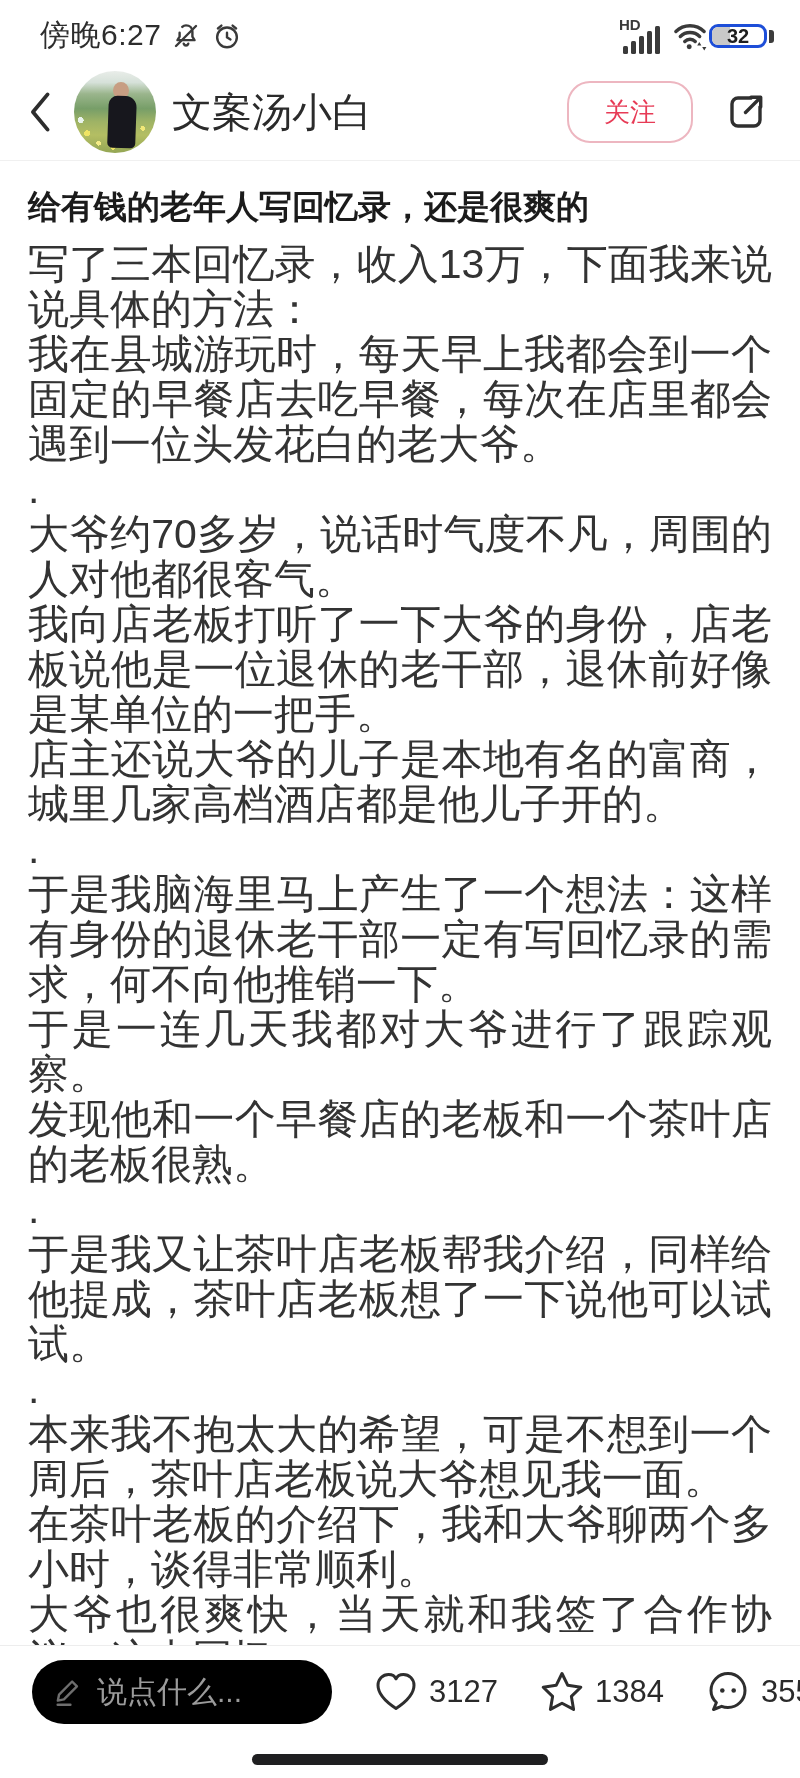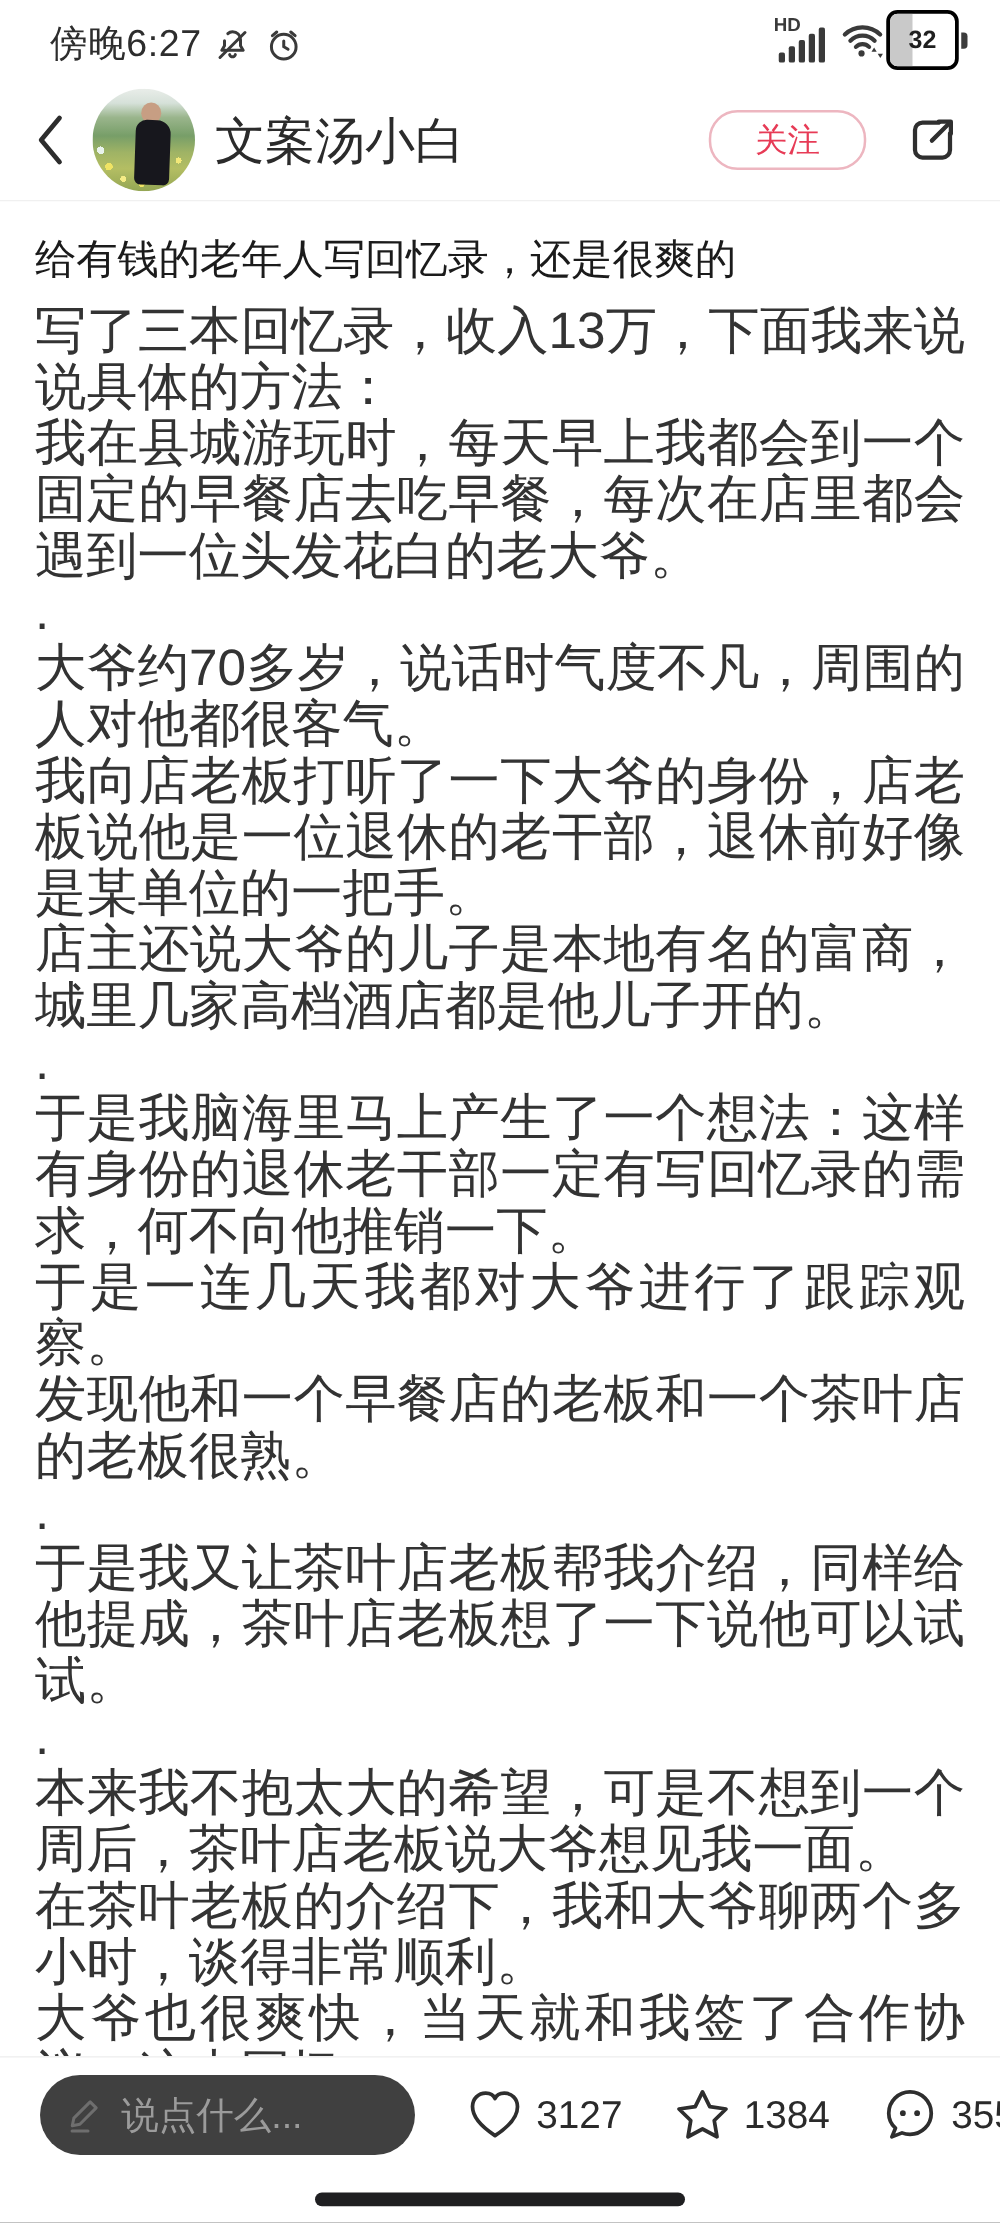--- a/index.html
+++ b/index.html
@@ -23,22 +23,22 @@
   .signal .hd { position: absolute; top: 0; left: 0; font-size: 15px; font-weight: 700; color: #3a3a3a; }
   .signal .bars { position: absolute; bottom: 2px; left: 4px; display: flex; align-items: flex-end; gap: 3px; }
   .signal .bars i { display: block; width: 5px; background: #3a3a3a; border-radius: 1.5px; }
   .signal .bars i:nth-child(1){height:8px}
   .signal .bars i:nth-child(2){height:13px}
   .signal .bars i:nth-child(3){height:18px}
   .signal .bars i:nth-child(4){height:23px}
   .signal .bars i:nth-child(5){height:28px}
   .battery { display:flex; align-items:center; }
   .batt-body {
-    position: relative; width: 58px; height: 48px;
-    border: 3px solid #000000; border-radius: 9px; background:#fff; overflow:hidden;
+    position: relative; width: 58px; height: 24px;
+    border: 3px solid #1d4ed8; border-radius: 9px; background:#fff; overflow:hidden;
   }
   .batt-fill { position:absolute; left:0; top:0; bottom:0; width:34%; background:#c9c9c9; }
   .batt-num {
     position:absolute; inset:0; display:flex; align-items:center; justify-content:center;
     font-size:20px; font-weight:600; color:#1f1f1f;
   }
   .batt-nub { width:5px; height:13px; background:#3c3c3c; border-radius:0 3px 3px 0; margin-left:2px; }
 
   
   .header {
@@ -61,49 +61,49 @@
   .avatar::before {
     content:""; position:absolute; left:47%; top:13%; width:16px; height:17px;
     border-radius:50%; background:#c79e83;
   }
   .avatar::after {
     content:""; position:absolute; left:41%; top:31%; width:28px; height:52px;
     background:#17171d; border-radius:9px 11px 5px 5px; transform: rotate(2deg);
   }
   .username { margin-left: 16px; font-size: 40px; font-weight: 500; color: #2b2b2b; }
   .follow-btn {
-    margin-left: auto; width: 126px; height: 48px; border-radius: 23px;
+    margin-left: auto; width: 126px; height: 62px; border-radius: 23px;
     border: 2px solid #edb6c0; background: #ffffff; color: #e73b56;
     font-size: 26px; font-family: inherit; display:flex; align-items:center; justify-content:center;
     cursor: pointer; flex: 0 0 auto;
   }
   .share { margin: 0 30px 0 29px; flex: 0 0 auto; cursor: pointer; }
 
   
   .content {
     position: absolute; top: 162px; left: 0; width: 800px; height: 1483px;
     padding: 20px 28px 0 28px; overflow: hidden; background:#fff;
   }
   .title {
-    font-size: 33px; line-height: 50px; font-weight: 400; color: #1b1b1b;
+    font-size: 33px; line-height: 50px; font-weight: 700; color: #1b1b1b;
     margin: 0 0 10px 0;
   }
   .content p {
     font-size: 41px; line-height: 45px; color: #333333;
     text-align: justify; word-break: break-all;
   }
 
   
   .bottom-bar {
     position: absolute; top: 1645px; left: 0; width: 800px; height: 133px;
     background: #ffffff; border-top: 1px solid #ededed;
     display: flex; align-items: flex-start; padding-top: 14px;
   }
   .comment-input {
-    width: 300px; height: 64px; border-radius: 32px; background: #404040;
+    width: 300px; height: 64px; border-radius: 32px; background: #000000;
     display: flex; align-items: center; gap: 11px; padding: 0 20px;
     margin-left: 32px; cursor: text; flex: 0 0 auto;
   }
   .comment-input .placeholder { color: #9b9b9b; font-size: 30px; white-space: nowrap; }
   .actions { display: flex; align-items: center; height: 64px; margin-left: 40px; gap: 40px; }
   .action { display: flex; align-items: center; gap: 9px; cursor: pointer; }
   .count { font-size: 31px; color: #2a2a2a; font-weight: 500; }
 
   .home-indicator {
     position: absolute; left: 50%; transform: translateX(-50%);

